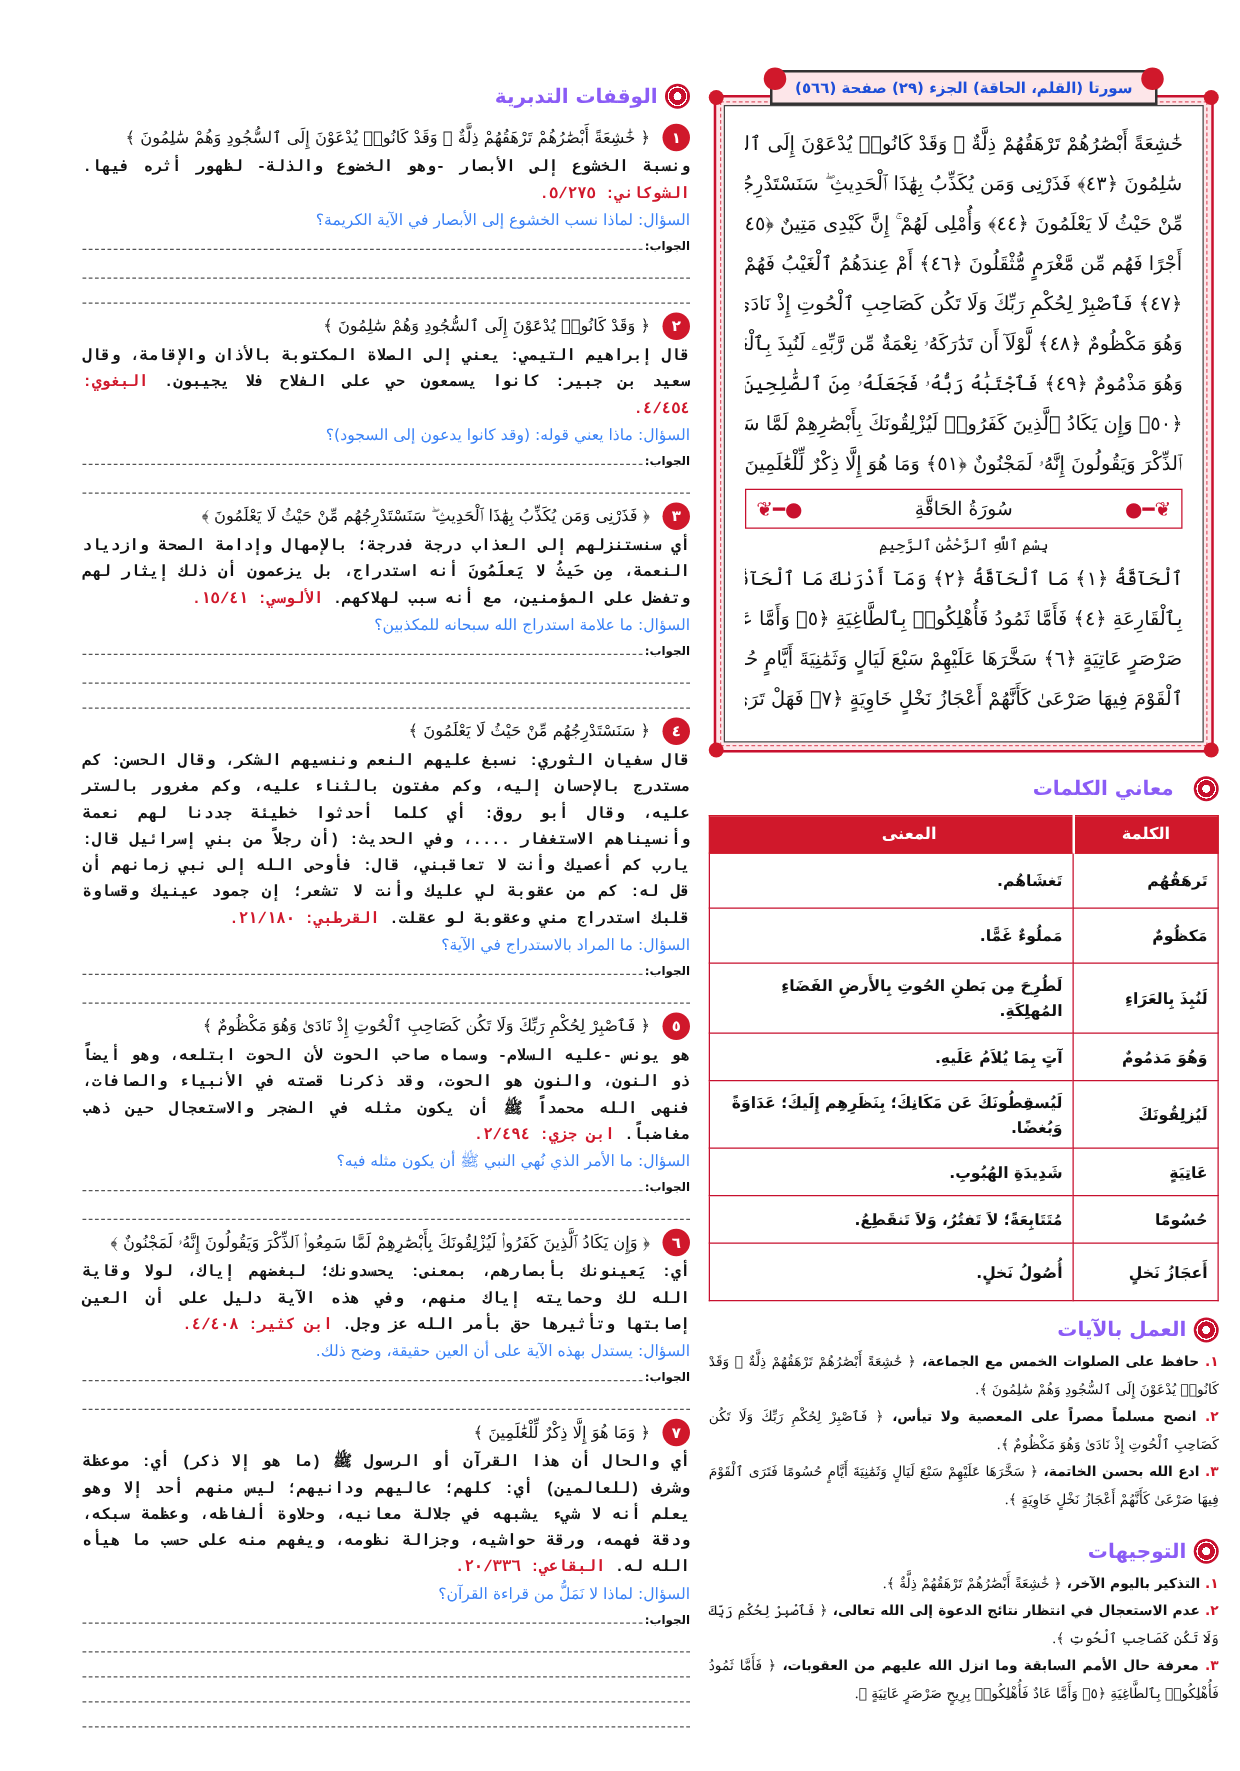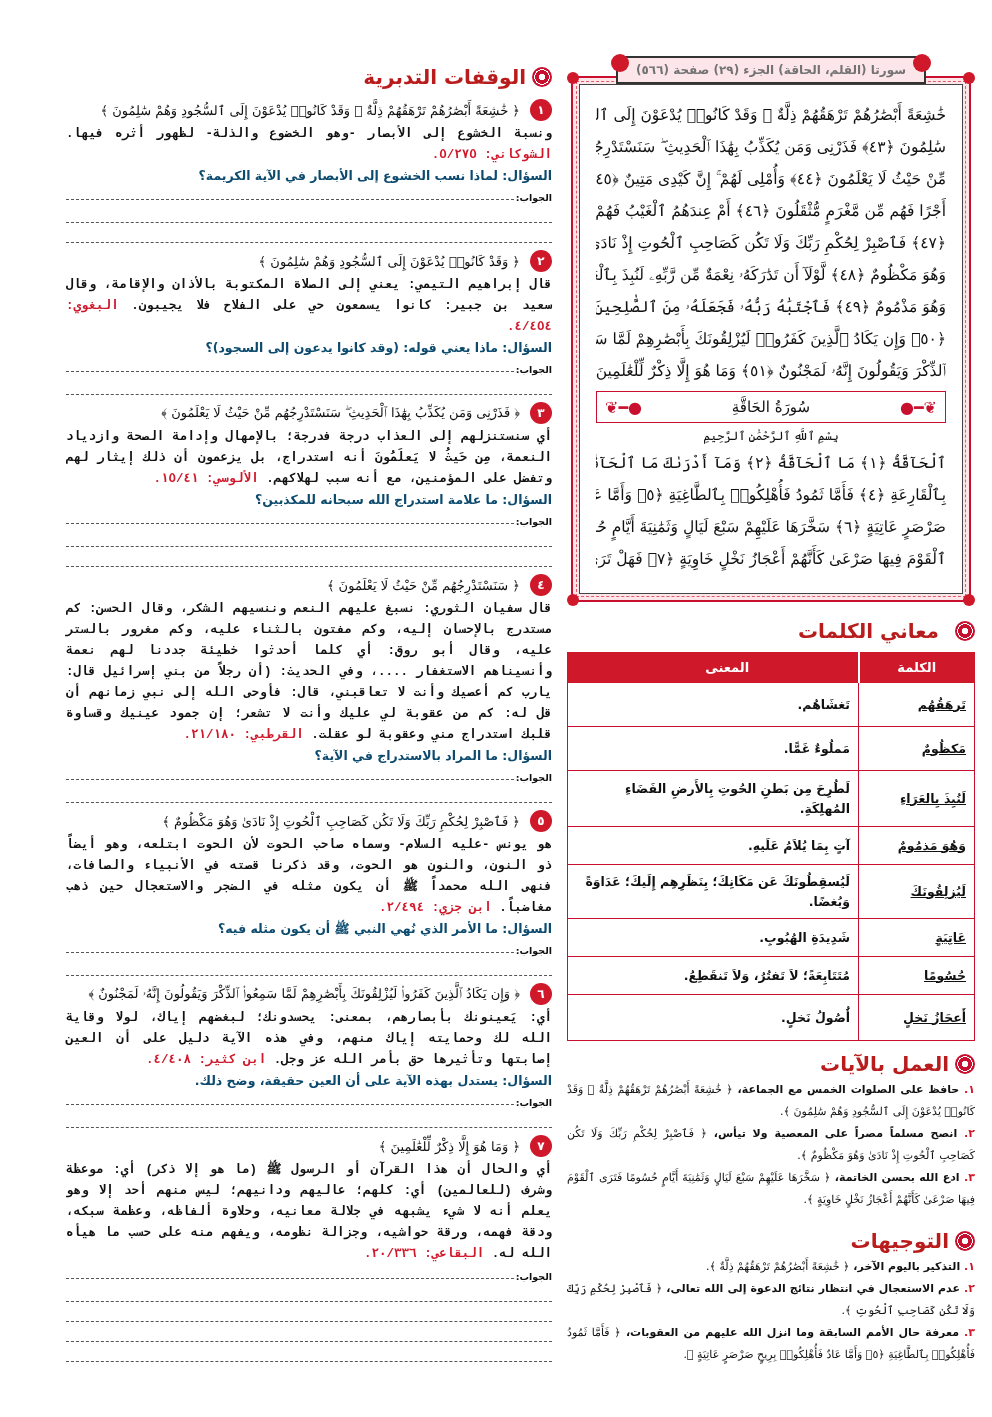--- a/index.html
+++ b/index.html
@@ -6,55 +6,55 @@
   html, body { width: 992px; height: 1417px; background: #ffffff; }
   body { font-family: "DejaVu Sans", sans-serif; color: #111; position: relative; overflow: hidden; direction: rtl; }
 
   
   .col-left  { position: absolute; left: 66px;  top: 62px; width: 486px; }
   .col-right { position: absolute; left: 567px; top: 62px; width: 408px; }
 
   
   .sec-head { display: flex; align-items: center; gap: 6px; height: 30px; }
   .sec-head .rosette { width: 20px; height: 20px; border-radius: 50%; background: radial-gradient(circle, #fff 0 22%, #c8102e 23% 48%, #fff 49% 55%, #c8102e 56%); flex: none; }
-  .sec-head h2 { font-size: 20px; font-weight: bold; color: #b91c1c; line-height: 1; }
+  .sec-head h2 { font-size: 16px; font-weight: bold; color: #8b5cf6; line-height: 1; }
 
   
   .item { margin-top: 6px; }
   .item-title { display: flex; align-items: center; gap: 10px; height: 24px; }
   .num { width: 22px; height: 22px; border-radius: 50%; background: #d0182b; color: #fff; font-size: 12px; font-weight: bold; display: flex; align-items: center; justify-content: center; flex: none; }
   .ayah { font-family: "DejaVu Serif", serif; font-size: 13px; }
   .body-txt { font-size: 12.5px; font-weight: bold; line-height: 21px; text-align: justify; margin-top: 2px; font-family: Liberation Mono, monospace; }
   .ref { color: #d0182b; }
-  .question { font-size: 12.5px; font-weight: bold; color: #0c4a6e; line-height: 20px; }
+  .question { font-size: 12.5px; font-weight: normal; color: #3b82f6; line-height: 20px; }
   .answer-row { display: flex; align-items: flex-end; height: 17px; }
   .answer-label { font-size: 9.5px; font-weight: bold; flex: none; padding-left: 2px; }
   .rule { flex: 1; border-bottom: 1px dashed #555; height: 1px; margin-bottom: 3px; }
   .blank-line { height: 20px; border-bottom: 1px dashed #555; }
 
   
   .mushaf { position: relative; width: 400px; height: 526px; margin: 14px auto 0; border: 2px solid #c8102e; background: #fde6e9; padding: 6px; }
   .mushaf::before { content: ""; position: absolute; inset: 3px; border: 1px dashed #e05a6a; pointer-events: none; }
   .mushaf-inner { position: relative; height: 100%; background: #fff; border: 1px solid #444; padding: 14px 16px 8px; }
   .mushaf-tab { position: absolute; top: -22px; left: 50%; transform: translateX(-50%); width: 310px; height: 28px; background: #fde6e9; border: 2px solid #333; border-radius: 4px 4px 0 0; display: flex; align-items: center; justify-content: center; z-index: 2; }
-  .mushaf-tab span { font-size: 12px; font-weight: bold; color: #737373; }
+  .mushaf-tab span { font-size: 12px; font-weight: bold; color: #1d4ed8; }
   .corner-dot { position: absolute; width: 12px; height: 12px; border-radius: 50%; background: #d0182b; z-index: 3; }
   .tab-ball { position: absolute; top: -24px; width: 18px; height: 18px; border-radius: 50%; background: #d0182b; z-index: 3; }
   .q-line { font-family: "DejaVu Serif", serif; font-size: 15.5px; line-height: 32px; text-align: justify; text-align-last: justify; white-space: nowrap; overflow: hidden; }
   .surah-banner { margin: 4px 0 2px; height: 32px; border: 1px solid #c8102e; display: flex; align-items: center; justify-content: space-between; padding: 0 8px; }
   .surah-banner .orn { color: #c8102e; font-size: 16px; }
   .surah-banner .sname { font-family: "DejaVu Serif", serif; font-size: 15px; }
   .basmala { font-family: Liberation Serif, serif; font-size: 12px; text-align: center; line-height: 22px; }
 
   
   .words-table { width: 408px; border-collapse: collapse; margin-top: 6px; }
   .words-table th { background: #d0182b; color: #fff; font-size: 13px; height: 30px; border: 1px solid #d0182b; }
   .words-table th + th { border-right: 2px solid #fff; padding-left: 29px; }
   .words-table td { border: 1px solid #c8102e; font-size: 12.5px; font-weight: bold; padding: 4px 8px; vertical-align: middle; line-height: 20px; }
-  .words-table td.word { width: 116px; text-decoration: underline; }
+  .words-table td.word { width: 116px; }
   .words-table tr.r1 td { height: 44px; }
   .words-table tr.r2 td { height: 44px; }
 
   
   .list { font-size: 11px; font-weight: bold; line-height: 22px; text-align: justify; }
   .list .li-num { color: #d0182b; }
   .list .q { font-family: "DejaVu Serif", serif; font-weight: normal; }
 </style>
 </head>
 <body>
@@ -150,20 +150,21 @@
       </div>
     <div class="blank-line"></div>
   </div>
 
   <div class="item">
     <div class="item-title">
       <span class="num">٧</span>
       <span class="ayah">﴿ وَمَا هُوَ إِلَّا ذِكْرٌ لِّلْعَٰلَمِينَ ﴾</span>
     </div>
     <p class="body-txt"><span>أي والحال أن هذا القرآن أو الرسول ﷺ (ما هو إلا ذكر) أي: موعظة وشرف (للعالمين) أي: كلهم؛ عاليهم ودانيهم؛ ليس منهم أحد إلا وهو يعلم أنه لا شيء يشبهه في جلالة معانيه، وحلاوة ألفاظه، وعظمة سبكه، ودقة فهمه، ورقة حواشيه، وجزالة نظومه، ويفهم منه على حسب ما هيأه الله له.</span> <span class="ref">البقاعي: ٢٠/٣٣٦.</span></p>
+    <p class="question">السؤال: لماذا لا نَمَلُّ من قراءة القرآن؟</p>
     <div class="answer-row">
         <span class="answer-label">الجواب:</span>
         <span class="rule"></span>
       </div>
     <div class="blank-line"></div>
     <div class="blank-line"></div>
     <div class="blank-line"></div>
     <div class="blank-line"></div>
   </div>
 </div>

